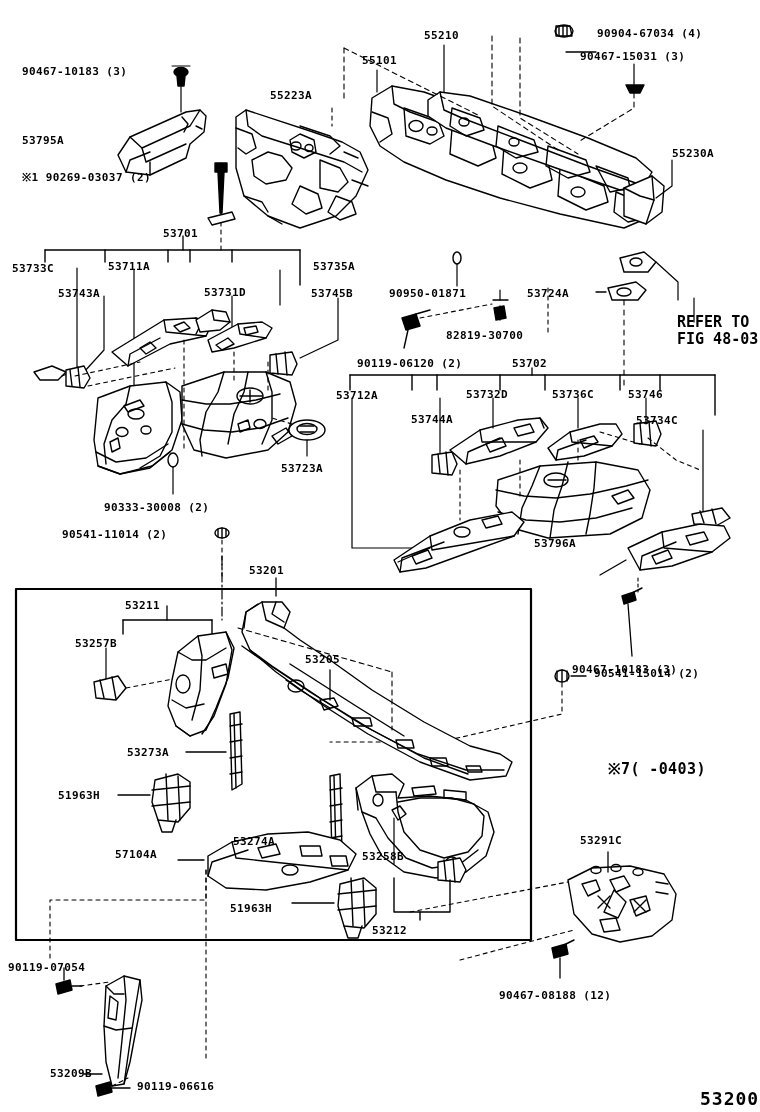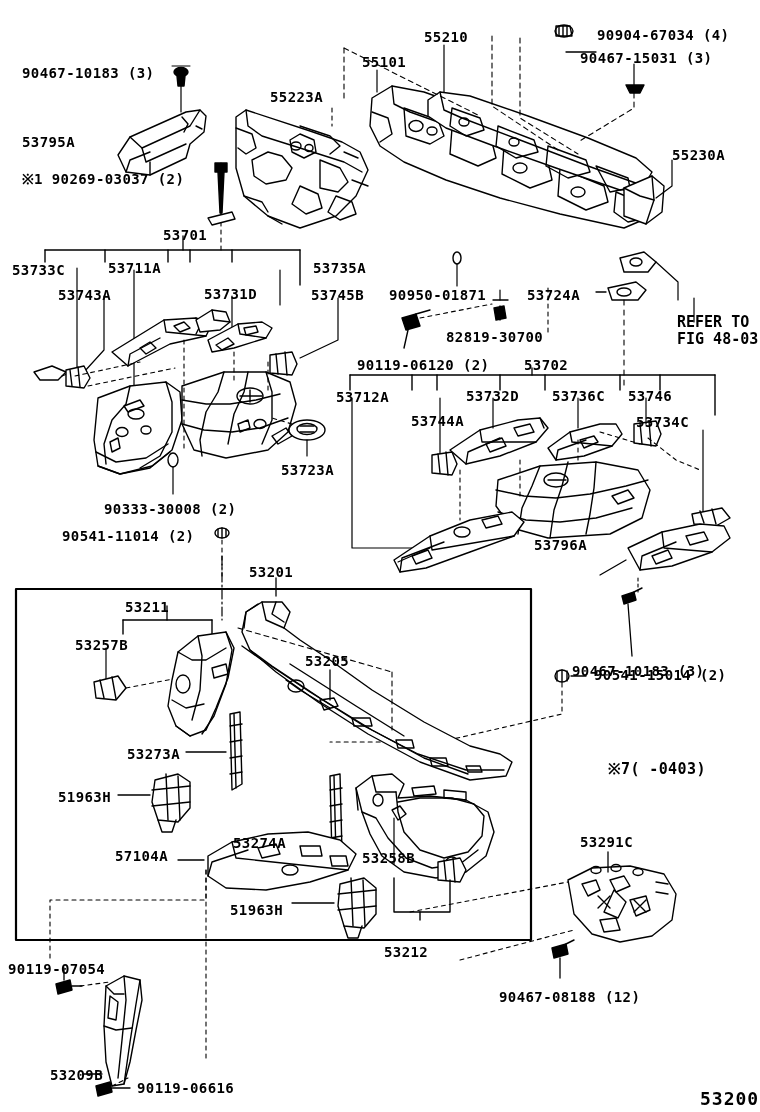--- a/index.html
+++ b/index.html
@@ -1,19 +1,19 @@
 <!DOCTYPE html>
 <html><head>
 <meta charset="utf-8">
 <style>
   html,body{margin:0;padding:0;background:#fff;}
   body{width:760px;height:1112px;position:relative;overflow:hidden;
        font-family:"DejaVu Sans","Liberation Sans",sans-serif;color:#000;}
   #stage{position:absolute;inset:0;width:760px;height:1112px;}
-  .lbl{position:absolute;font-weight:700;font-size:14px;letter-spacing:0.4px;
+  .lbl{position:absolute;font-weight:700;font-size:11px;letter-spacing:0.4px;
        white-space:nowrap;line-height:1;font-family:"DejaVu Sans Mono","Liberation Mono",monospace;}
   .lbl.sm{font-size:15px;}
   .refer{position:absolute;font-weight:700;font-size:15px;line-height:1.12;
          font-family:"DejaVu Sans Mono","Liberation Mono",monospace;white-space:pre;}
   .fignum{position:absolute;font-weight:700;font-size:18px;letter-spacing:1px;
           font-family:"DejaVu Sans Mono","Liberation Mono",monospace;}
   svg{position:absolute;left:0;top:0;}
   .ln{stroke:#000;fill:none;}
 </style>
 </head>
@@ -522,21 +522,21 @@
 <div class="lbl" style="left:12px;top:263px;">53733C</div>
 <div class="lbl" style="left:108px;top:261px;">53711A</div>
 <div class="lbl" style="left:273px;top:261px;margin-left:40px;">53735A</div>
 <div class="lbl" style="left:58px;top:288px;">53743A</div>
 <div class="lbl" style="left:204px;top:287px;">53731D</div>
 <div class="lbl" style="left:311px;top:288px;">53745B</div>
 <div class="lbl" style="left:389px;top:288px;">90950-01871</div>
 <div class="lbl" style="left:527px;top:288px;">53724A</div>
 <div class="lbl" style="left:446px;top:330px;">82819-30700</div>
 <div class="lbl" style="left:357px;top:358px;">90119-06120 (2)</div>
-<div class="lbl" style="left:524px;top:358px;text-align:center;">53702</div>
+<div class="lbl" style="left:512px;top:358px;text-align:center;">53702</div>
 <div class="lbl" style="left:336px;top:390px;">53712A</div>
 <div class="lbl" style="left:466px;top:389px;">53732D</div>
 <div class="lbl" style="left:552px;top:389px;">53736C</div>
 <div class="lbl" style="left:628px;top:389px;">53746</div>
 <div class="lbl" style="left:411px;top:414px;">53744A</div>
 <div class="lbl" style="left:636px;top:415px;">53734C</div>
 <div class="lbl" style="left:281px;top:463px;">53723A</div>
 <div class="lbl" style="left:104px;top:502px;">90333-30008 (2)</div>
 <div class="lbl" style="left:62px;top:529px;">90541-11014 (2)</div>
 <div class="lbl" style="left:249px;top:565px;">53201</div>
@@ -545,21 +545,21 @@
 <div class="lbl" style="left:305px;top:654px;">53205</div>
 <div class="lbl" style="left:534px;top:538px;">53796A</div>
 <div class="lbl" style="left:572px;top:664px;">90467-10183 (3)</div>
 <div class="lbl" style="left:594px;top:668px;">90541-15014 (2)</div>
 <div class="lbl" style="left:127px;top:747px;">53273A</div>
 <div class="lbl" style="left:58px;top:790px;">51963H</div>
 <div class="lbl" style="left:233px;top:836px;">53274A</div>
 <div class="lbl" style="left:115px;top:849px;">57104A</div>
 <div class="lbl" style="left:362px;top:851px;">53258B</div>
 <div class="lbl" style="left:230px;top:903px;">51963H</div>
-<div class="lbl" style="left:384px;top:925px;margin-top:20px;">53212</div>
+<div class="lbl" style="left:372px;top:925px;">53212</div>
 <div class="lbl" style="left:580px;top:835px;">53291C</div>
 <div class="lbl" style="left:8px;top:962px;">90119-07054</div>
 <div class="lbl" style="left:50px;top:1068px;">53209B</div>
 <div class="lbl" style="left:137px;top:1081px;">90119-06616</div>
 <div class="lbl" style="left:499px;top:990px;">90467-08188 (12)</div>
 
 <div class="refer" style="left:677px;top:314px;">REFER TO
 FIG 48-03</div>
 <div class="lbl sm" style="left:608px;top:762px;">※7(    -0403)</div>
 <div class="fignum" style="left:700px;top:1088px;">532001</div>

